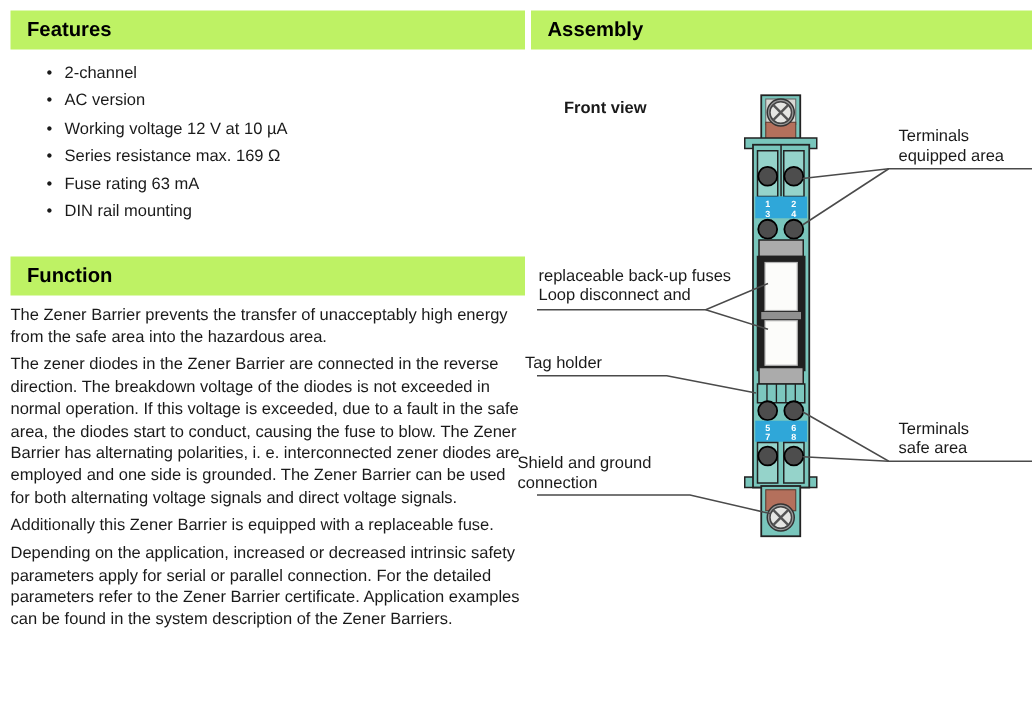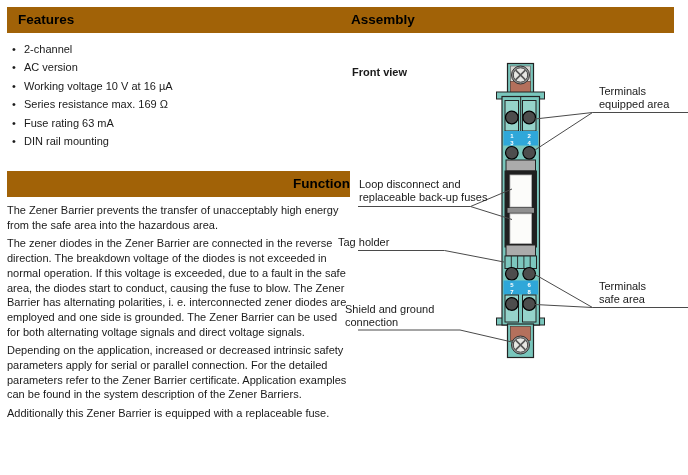--- a/index.html
+++ b/index.html
@@ -1,88 +1,88 @@
 <!DOCTYPE html>
 <html><head>
 <meta charset="utf-8">
 <style>
   html,body{margin:0;padding:0;background:#fff;}
   .page{
     position:relative;width:688px;height:475px;background:#fff;overflow:hidden;
     font-family:"Liberation Sans",sans-serif;color:#1a1a1a;
   }
   .section-header{
-    position:absolute;height:26px;background:#a16207;
+    position:absolute;height:26px;background:#bef264;
     font-size:13.5px;font-weight:bold;line-height:26px;
     padding-left:11px;box-sizing:border-box;color:#000;
   }
   .hdr-left{left:7px;top:7px;width:343px;}
-  .hdr-right{left:340px;top:7px;width:334px;}
-  .hdr-function{left:7px;top:171px;width:343px;text-align:right;}
+  .hdr-right{left:354px;top:7px;width:334px;}
+  .hdr-function{left:7px;top:171px;width:343px;}
 
   .feature-list{
-    position:absolute;left:1px;top:40px;width:340px;
+    position:absolute;left:20px;top:40px;width:340px;
     margin:0;padding:0;list-style:none;font-size:11px;
   }
   .feature-list li{
     position:relative;padding-left:23px;line-height:18.4px;
   }
   .feature-list li::before{
     content:"\2022";position:absolute;left:11px;top:0;
   }
 
   .function-text{
     position:absolute;left:7px;top:203px;width:341px;
     font-size:11px;line-height:14.7px;
   }
   .function-text p{margin:0 0 4px 0;}
 
   .front-view{
-    position:absolute;left:352px;top:66px;font-size:11px;font-weight:bold;
+    position:absolute;left:376px;top:66px;font-size:11px;font-weight:bold;
   }
   .callout{
     position:absolute;font-size:11px;line-height:13.2px;color:#1a1a1a;
   }
   .co-loop{left:359px;top:178px;}
-  .co-tag{left:338px;top:236px;}
+  .co-tag{left:350px;top:236px;}
   .co-shield{left:345px;top:303px;}
   .co-thz{left:599px;top:85px;}
   .co-tsafe{left:599px;top:280px;}
 
   .diagram-svg{position:absolute;left:0;top:0;width:688px;height:475px;}
   .term-num{font-family:"Liberation Sans",sans-serif;font-size:6px;font-weight:bold;fill:#ffffff;text-anchor:middle;}
   .leader{stroke:#4a4a4a;stroke-width:1;fill:none;}
 </style>
 </head>
 <body>
 
 <div class="page">
 
   <div class="section-header hdr-left">
     <span>Features</span>
   </div>
 
   <ul class="feature-list">
     <li>2-channel</li>
     <li>AC version</li>
-    <li>Working voltage 10 V at 16 µA</li>
+    <li>Working voltage 12 V at 10 µA</li>
     <li>Series resistance max. 169 Ω</li>
     <li>Fuse rating 63 mA</li>
     <li>DIN rail mounting</li>
   </ul>
 
   <div class="section-header hdr-function">
     <span>Function</span>
   </div>
 
   <div class="function-text">
     <p>The Zener Barrier prevents the transfer of unacceptably high energy from the safe area into the hazardous area.</p>
     <p>The zener diodes in the Zener Barrier are connected in the reverse direction. The breakdown voltage of the diodes is not exceeded in normal operation. If this voltage is exceeded, due to a fault in the safe area, the diodes start to conduct, causing the fuse to blow. The Zener Barrier has alternating polarities, i. e. interconnected zener diodes are employed and one side is grounded. The Zener Barrier can be used for both alternating voltage signals and direct voltage signals.</p>
+    <p>Additionally this Zener Barrier is equipped with a replaceable fuse.</p>
     <p>Depending on the application, increased or decreased intrinsic safety parameters apply for serial or parallel connection. For the detailed parameters refer to the Zener Barrier certificate. Application examples can be found in the system description of the Zener Barriers.</p>
-    <p>Additionally this Zener Barrier is equipped with a replaceable fuse.</p>
   </div>
 
   <div class="section-header hdr-right">
     <span>Assembly</span>
   </div>
 
   <div class="front-view">Front view</div>
 
   <svg class="diagram-svg" viewBox="0 0 688 475">
 
@@ -168,22 +168,22 @@
       <path class="leader" d="M358 330 H460 L514 342.5"></path>
     </g>
   </svg>
 
   <div class="callout co-thz">
     <div>Terminals</div>
     <div>equipped area</div>
   </div>
 
   <div class="callout co-loop">
+    <div>replaceable back-up fuses</div>
     <div>Loop disconnect and</div>
-    <div>replaceable back-up fuses</div>
   </div>
 
   <div class="callout co-tag">
     <div>Tag holder</div>
   </div>
 
   <div class="callout co-shield">
     <div>Shield and ground</div>
     <div>connection</div>
   </div>

